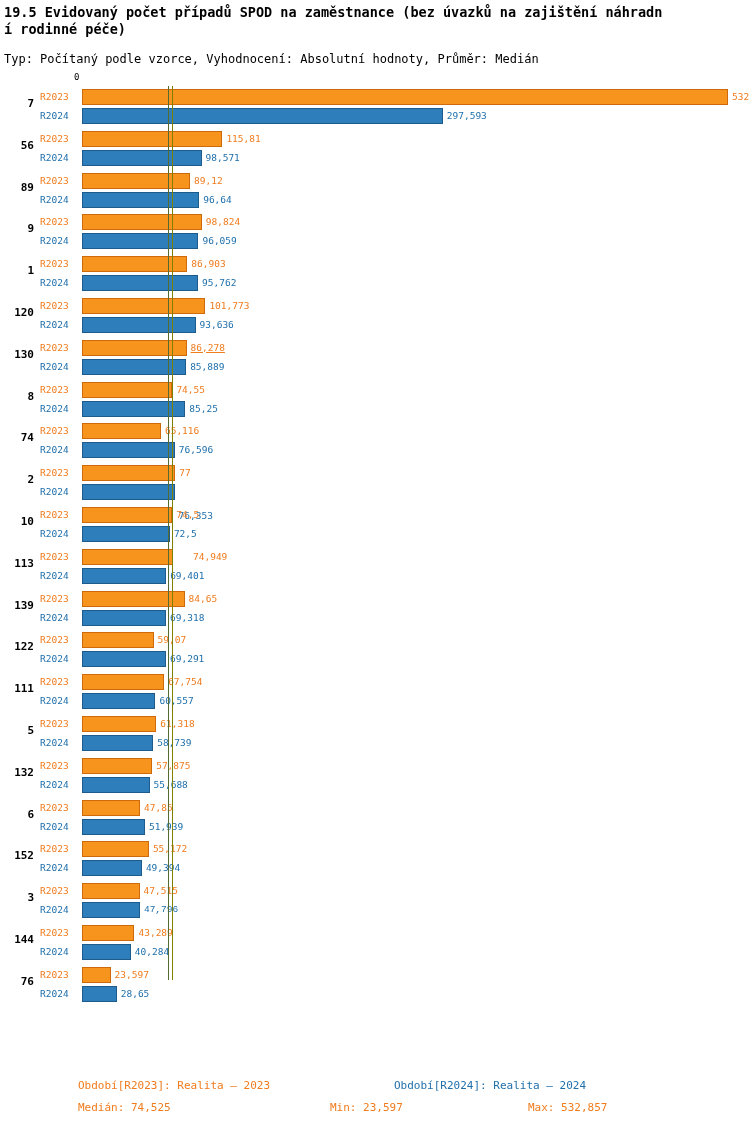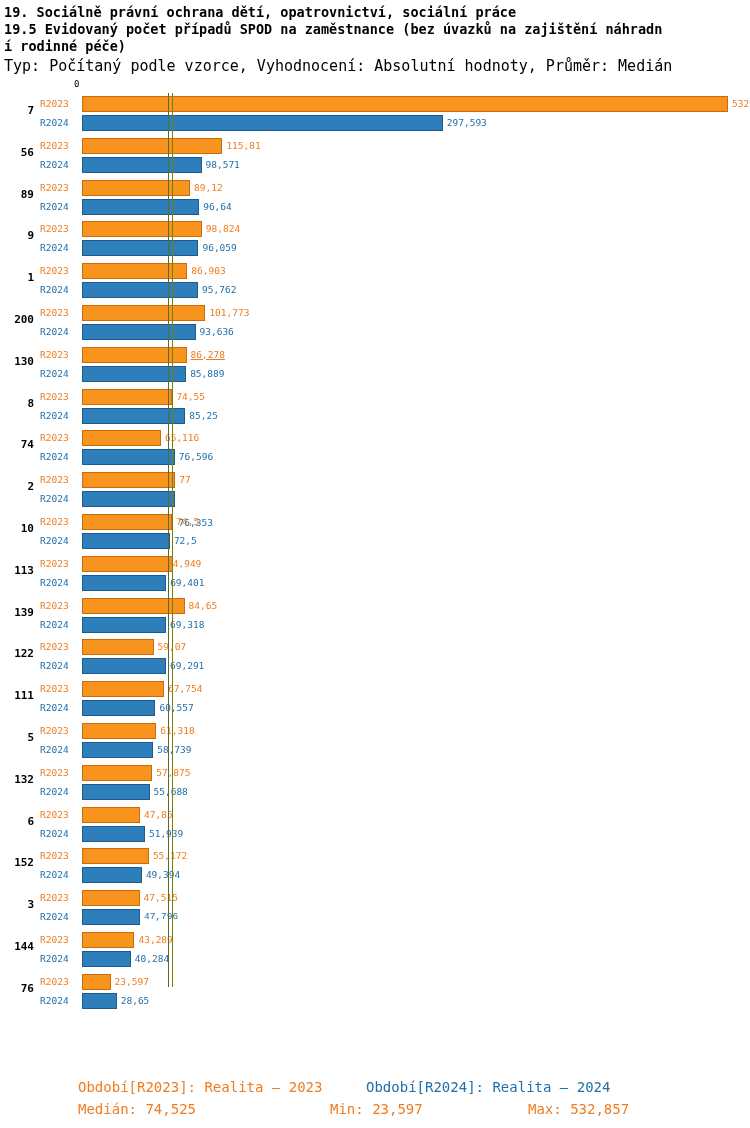--- a/index.html
+++ b/index.html
@@ -21,23 +21,23 @@
   .title-line {
     font-family: "DejaVu Sans Mono", monospace;
     font-size: 13.5px;
     font-weight: bold;
     line-height: 17px;
     white-space: pre;
     color: #000;
   }
   .subtitle {
     font-family: "DejaVu Sans Mono", monospace;
-    font-size: 15px;
+    font-size: 12px;
     line-height: 14px;
-    margin-top: 4px;
+    margin-top: 14px;
     color: #000;
     white-space: pre;
   }
   .chart-area {
     position: relative;
     margin-top: 6px;
     height: 920px;
   }
   .axis-top-label {
     position: absolute;
@@ -118,51 +118,50 @@
     line-height: 12px;
     white-space: nowrap;
   }
   .val-2023 { color: #f07c1e; }
   .val-2024 { color: #1f6fab; }
   .footer {
     position: absolute;
     left: 0;
     right: 0;
     bottom: 8px;
-    font-size: 14px;
+    font-size: 11px;
   }
   .legend-row {
     position: relative;
     height: 22px;
   }
   .legend-2023 {
     position: absolute;
     left: 78px;
     color: #f07c1e;
   }
   .legend-2024 {
     position: absolute;
-    left: 366px;
+    left: 394px;
     color: #1f6fab;
   }
   .stat-row {
     position: relative;
     height: 19px;
   }
   .st-med { position: absolute; left: 78px; }
   .st-min { position: absolute; left: 330px; }
   .st-max { position: absolute; left: 528px; }
   .c2023 { color: #f07c1e; }
   .c2024 { color: #1f6fab; }
 </style>
 </head>
 <body>
 
 <div class="title-block">
-  <div class="title-line">19. Sociálně právní ochrana dětí, opatrovnictví, sociální práce</div>
   <div class="title-line">19.5 Evidovaný počet případů SPOD na zaměstnance (bez úvazků na zajištění náhradn</div>
   <div class="title-line">í rodinné péče)</div>
   <div class="subtitle">Typ: Počítaný podle vzorce, Vyhodnocení: Absolutní hodnoty, Průměr: Medián</div>
 </div>
 
 <div class="chart-area">
   <div class="axis-top-label">0</div>
   <div class="plot" id="plot">
       <div class="group">
         <div class="grp-label">7</div>
@@ -223,21 +222,21 @@
           <div class="bar bar-2023" style="width: 105.355px;"></div>
           <span class="val val-2023" style="left: 191.355px;">86,903</span>
         </div>
         <div class="barrow r2">
           <span class="ser-label ser-2024">R2024</span>
           <div class="bar bar-2024" style="width: 116.095px;"></div>
           <span class="val val-2024" style="left: 202.095px;">95,762</span>
         </div>
       </div>
       <div class="group">
-        <div class="grp-label">200</div>
+        <div class="grp-label">120</div>
         <div class="barrow r1">
           <span class="ser-label ser-2023">R2023</span>
           <div class="bar bar-2023" style="width: 123.383px;"></div>
           <span class="val val-2023" style="left: 209.383px;">101,773</span>
         </div>
         <div class="barrow r2">
           <span class="ser-label ser-2024">R2024</span>
           <div class="bar bar-2024" style="width: 113.518px;"></div>
           <span class="val val-2024" style="left: 199.518px;">93,636</span>
         </div>
@@ -305,21 +304,21 @@
           <span class="ser-label ser-2024">R2024</span>
           <div class="bar bar-2024" style="width: 87.8941px;"></div>
           <span class="val val-2024" style="left: 173.894px;">72,5</span>
         </div>
       </div>
       <div class="group">
         <div class="grp-label">113</div>
         <div class="barrow r1">
           <span class="ser-label ser-2023">R2023</span>
           <div class="bar bar-2023" style="width: 90.8631px;"></div>
-          <span class="val val-2023" style="left: 167px;">74,949</span>
+          <span class="val val-2023" style="left: 193px;">74,949</span>
         </div>
         <div class="barrow r2">
           <span class="ser-label ser-2024">R2024</span>
           <div class="bar bar-2024" style="width: 84.1371px;"></div>
           <span class="val val-2024" style="left: 170.137px;">69,401</span>
         </div>
       </div>
       <div class="group">
         <div class="grp-label">139</div>
         <div class="barrow r1">

